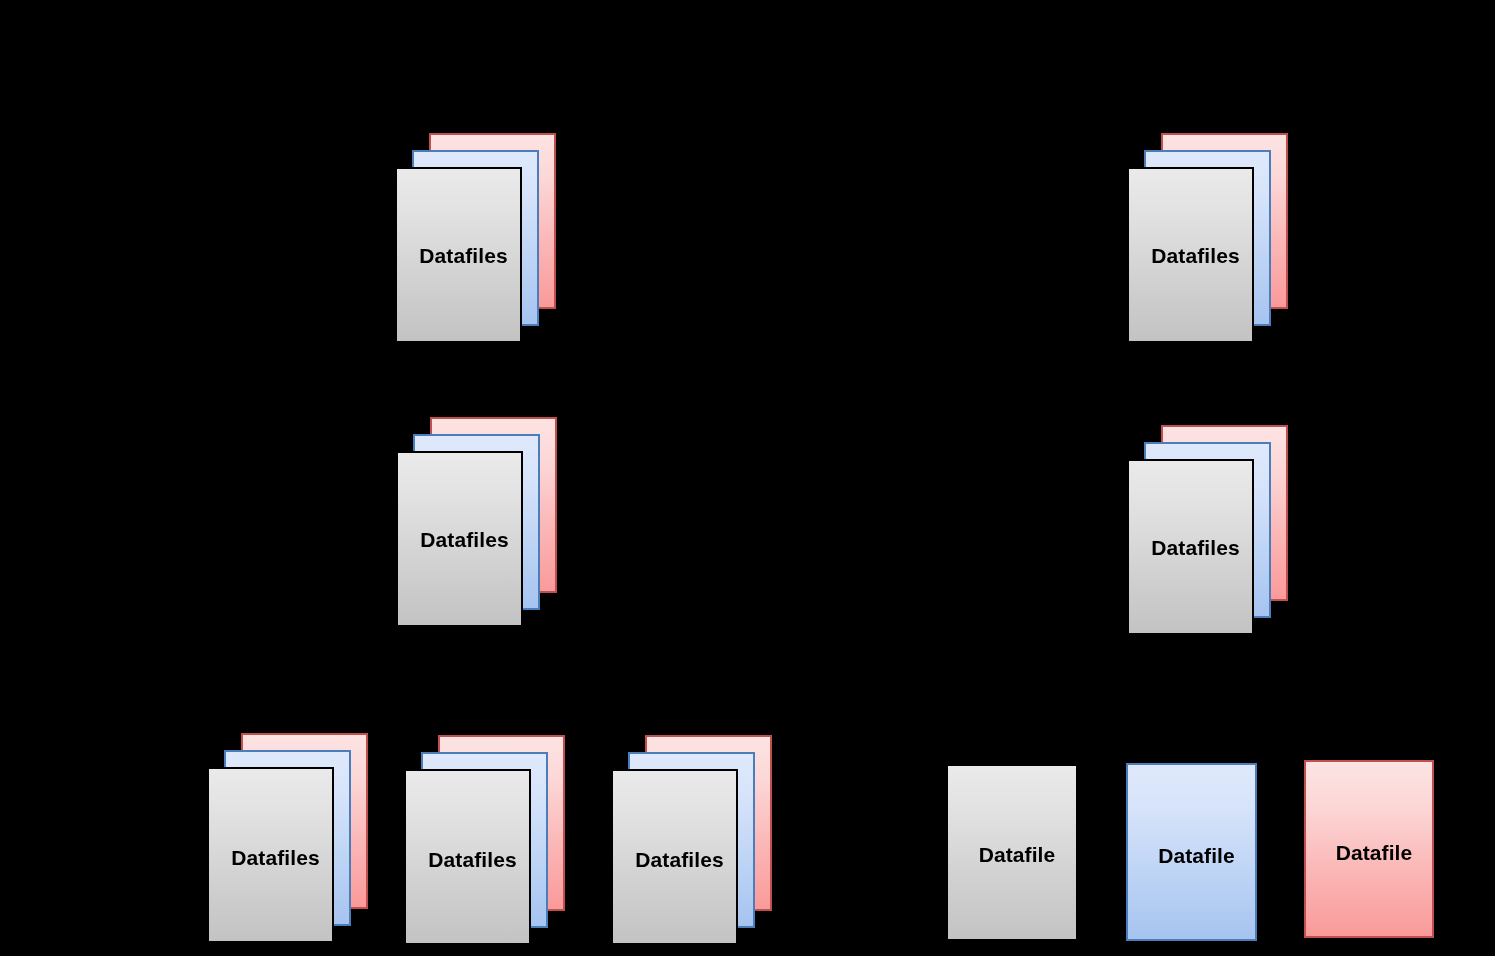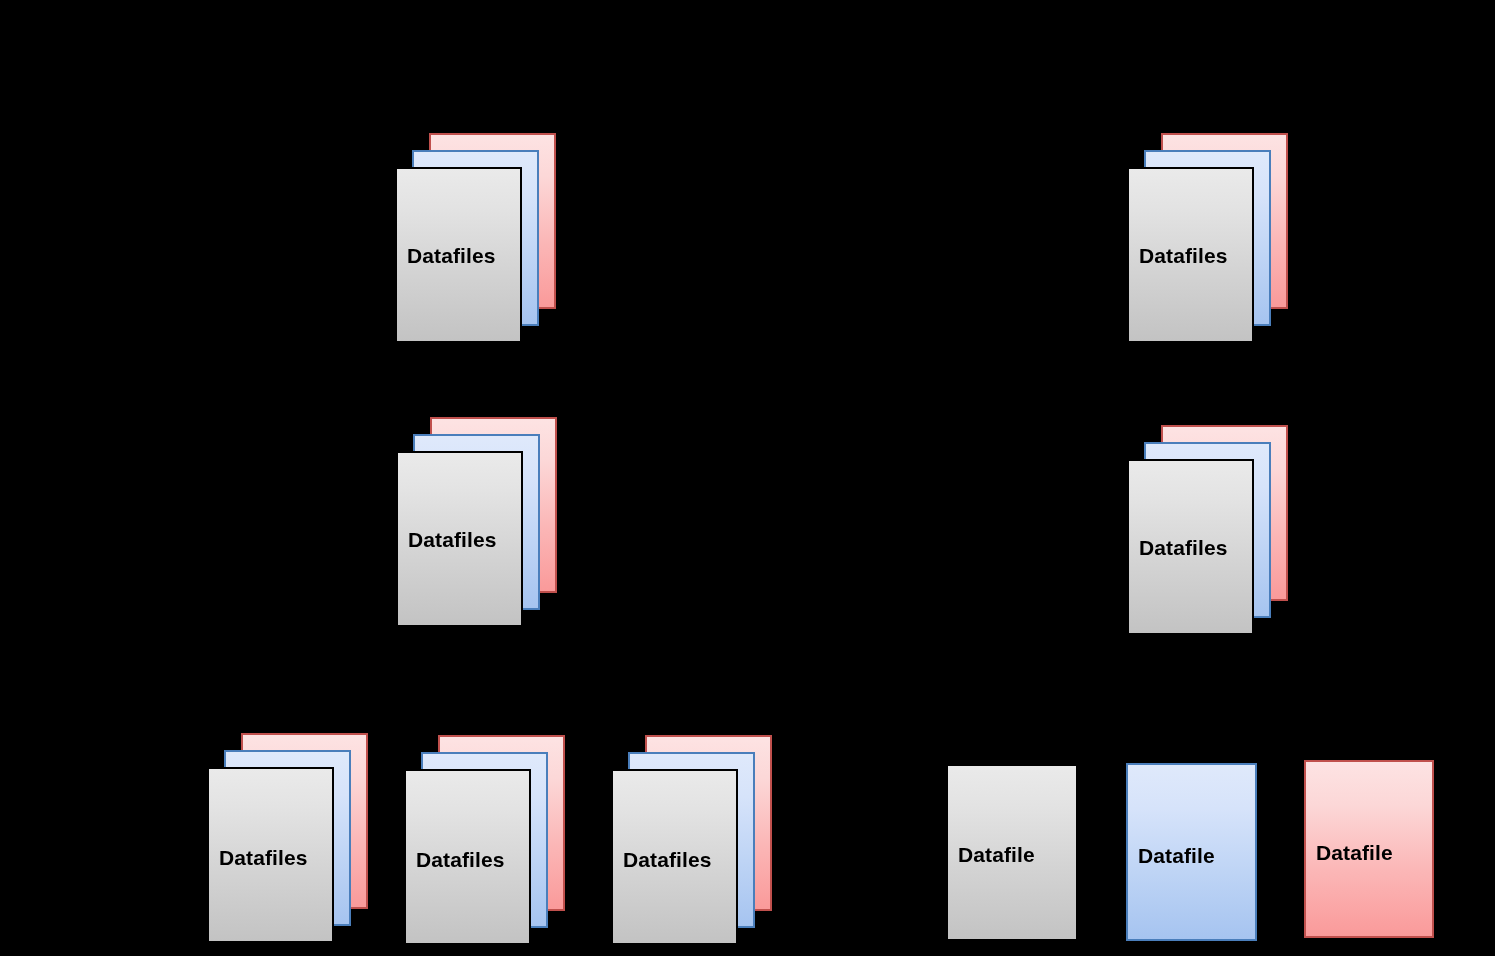--- a/index.html
+++ b/index.html
@@ -44,20 +44,21 @@
   .card.red {
     background: linear-gradient(to bottom, #fde3e3 0%, #fcd7d7 25%, #fbb7b7 62%, #fa9a9a 100%);
     border: 2px solid #c0504d;
   }
 
   
   .card-label {
     position: absolute;
     left: 10px;
     right: 0;
+    text-align: center;
     font-size: 21px;
     font-weight: bold;
     color: #000000;
     letter-spacing: 0.1px;
     line-height: 1;
     user-select: none;
   }
 
   
   .stack {

